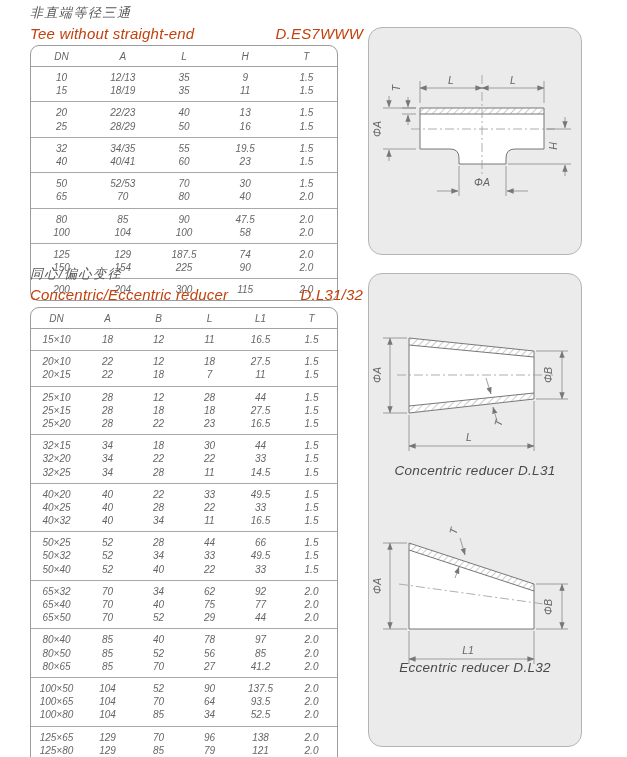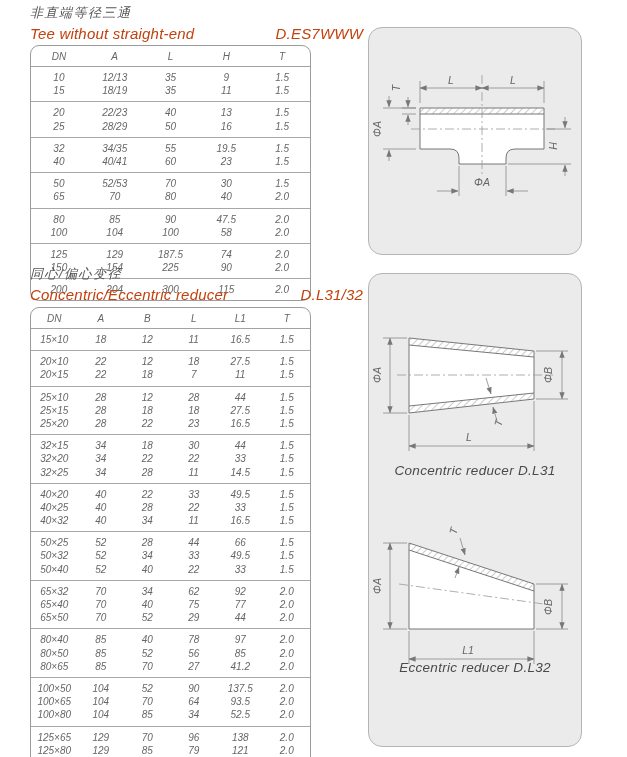--- a/index.html
+++ b/index.html
@@ -9,21 +9,21 @@
 
   
   .sec-head { position:absolute; left:30px; width:333px; }
   .sec-head .zh { font-size:13px; color:#555; letter-spacing:1.5px; }
   .sec-head .en-row { display:flex; justify-content:space-between; align-items:baseline; margin-top:3px; }
   .sec-head .en-row span { font-size:15px; color:#c2410c; letter-spacing:.2px; }
   .s1 { top:4px; }
   .s2 { top:265px; }
 
   
-  .tbl { position:absolute; left:30px; width:281px; border:1px solid #9c9c9c;
+  .tbl { position:absolute; left:30px; width:308px; border:1px solid #9c9c9c;
          border-radius:9px; overflow:hidden; background:#fff; }
   .t1 { top:45px; }
   .t2 { top:307px; }
   table { width:100%; border-collapse:collapse; table-layout:fixed; }
   th { font-size:10px; font-weight:normal; color:#666; padding:5px 0 4px;
        border-bottom:1px solid #a2a2a2; text-align:center; }
   td { font-size:10px; color:#666; text-align:center; padding:0; line-height:1.32; }
   tr.gs td { padding-top:4px; }
   tr.gs:not(.first) td { border-top:1px solid #a8a8a8; }
   tr.ge td { padding-bottom:4px; }

